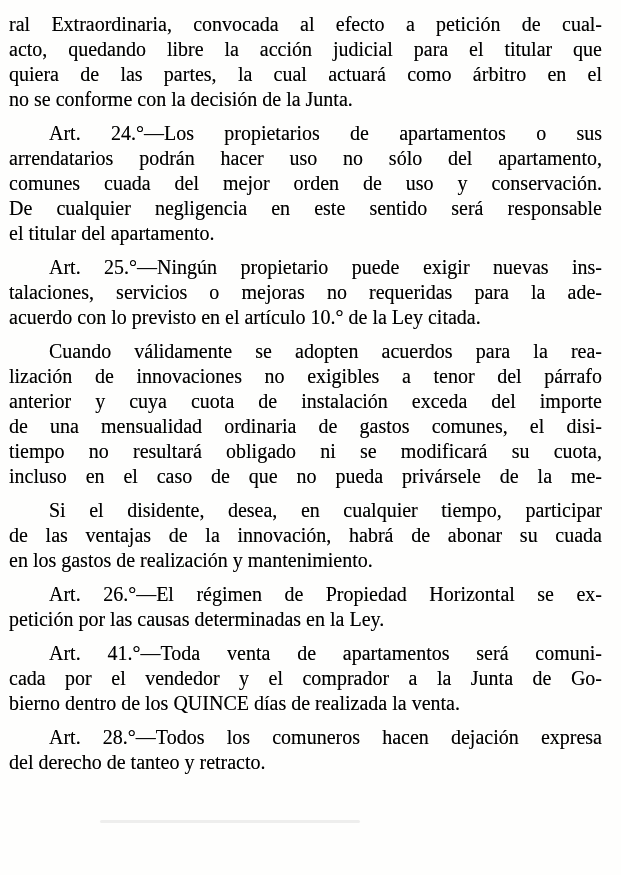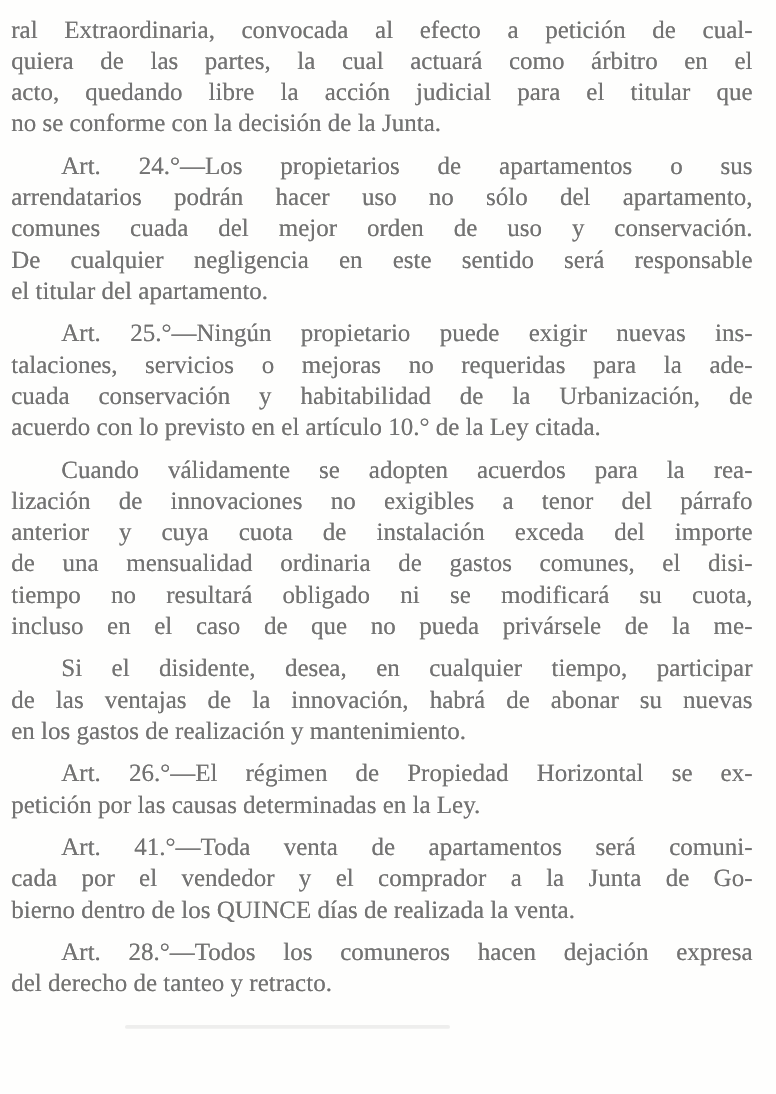--- a/index.html
+++ b/index.html
@@ -49,51 +49,50 @@
     width: 260px;
     height: 3px;
     background: rgba(120, 120, 120, 0.12);
     border-radius: 2px;
   }
 </style>
 </head>
 <body>
 
 <div class="page">
-  <div class="doc" id="doc" style="color: #737373;">
+  <div class="doc" id="doc" style="color: #000000;">
       <div class="para">
         <div class="line">ral Extraordinaria, convocada al efecto a petición de cual-</div>
+        <div class="line">acto, quedando libre la acción judicial para el titular que</div>
         <div class="line">quiera de las partes, la cual actuará como árbitro en el</div>
-        <div class="line">acto, quedando libre la acción judicial para el titular que</div>
         <div class="line last">no se conforme con la decisión de la Junta.</div>
       </div>
       <div class="para">
         <div class="line first-indent">Art. 24.°—Los propietarios de apartamentos o sus</div>
         <div class="line">arrendatarios podrán hacer uso no sólo del apartamento,</div>
         <div class="line">comunes cuada del mejor orden de uso y conservación.</div>
         <div class="line">De cualquier negligencia en este sentido será responsable</div>
         <div class="line last">el titular del apartamento.</div>
       </div>
       <div class="para">
         <div class="line first-indent">Art. 25.°—Ningún propietario puede exigir nuevas ins-</div>
         <div class="line">talaciones, servicios o mejoras no requeridas para la ade-</div>
-        <div class="line">cuada conservación y habitabilidad de la Urbanización, de</div>
         <div class="line last">acuerdo con lo previsto en el artículo 10.° de la Ley citada.</div>
       </div>
       <div class="para">
         <div class="line first-indent">Cuando válidamente se adopten acuerdos para la rea-</div>
         <div class="line">lización de innovaciones no exigibles a tenor del párrafo</div>
         <div class="line">anterior y cuya cuota de instalación exceda del importe</div>
         <div class="line">de una mensualidad ordinaria de gastos comunes, el disi-</div>
         <div class="line">tiempo no resultará obligado ni se modificará su cuota,</div>
         <div class="line">incluso en el caso de que no pueda privársele de la me-</div>
       </div>
       <div class="para">
         <div class="line first-indent">Si el disidente, desea, en cualquier tiempo, participar</div>
-        <div class="line">de las ventajas de la innovación, habrá de abonar su nuevas</div>
+        <div class="line">de las ventajas de la innovación, habrá de abonar su cuada</div>
         <div class="line last">en los gastos de realización y mantenimiento.</div>
       </div>
       <div class="para">
         <div class="line first-indent">Art. 26.°—El régimen de Propiedad Horizontal se ex-</div>
         <div class="line last">petición por las causas determinadas en la Ley.</div>
       </div>
       <div class="para">
         <div class="line first-indent">Art. 41.°—Toda venta de apartamentos será comuni-</div>
         <div class="line">cada por el vendedor y el comprador a la Junta de Go-</div>
         <div class="line last">bierno dentro de los QUINCE días de realizada la venta.</div>

